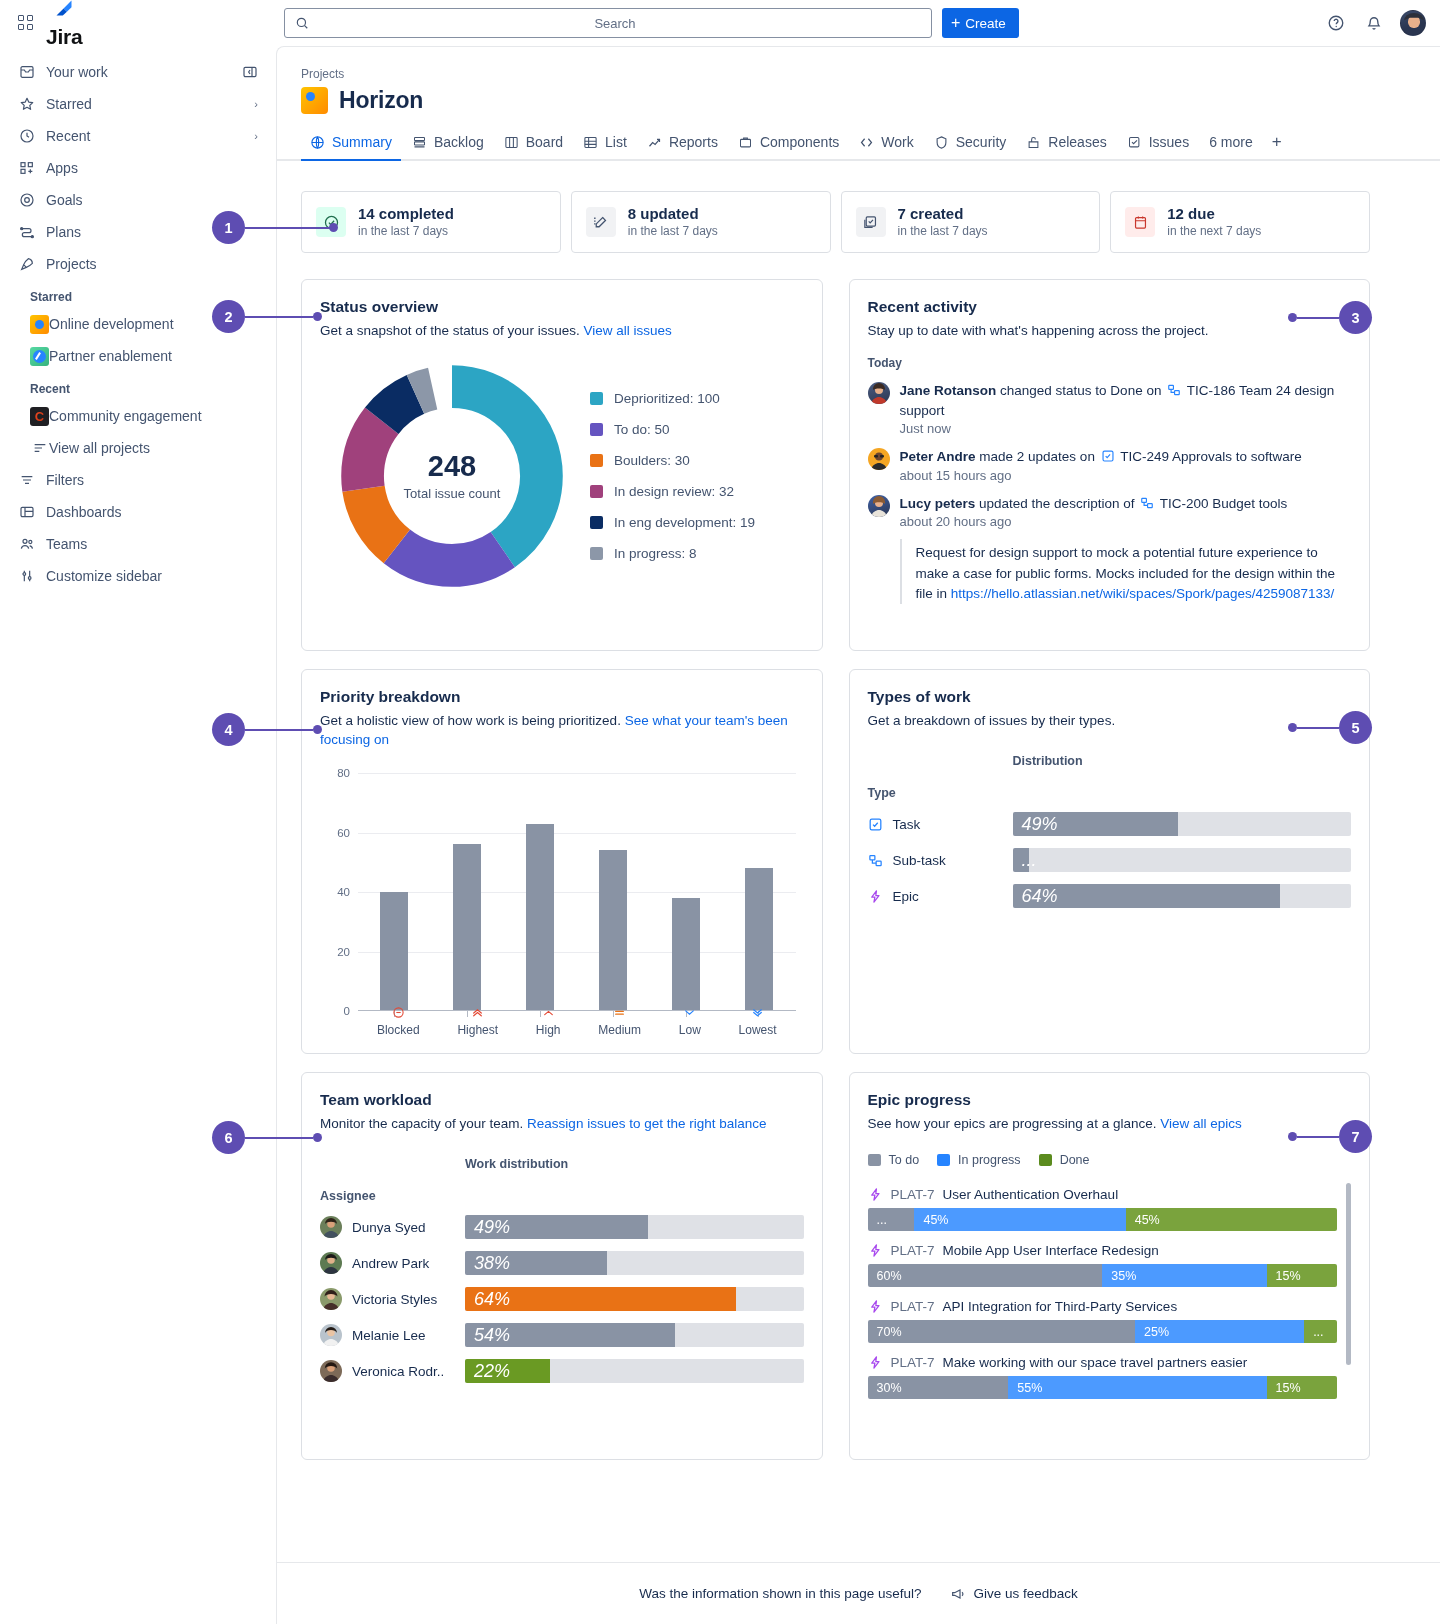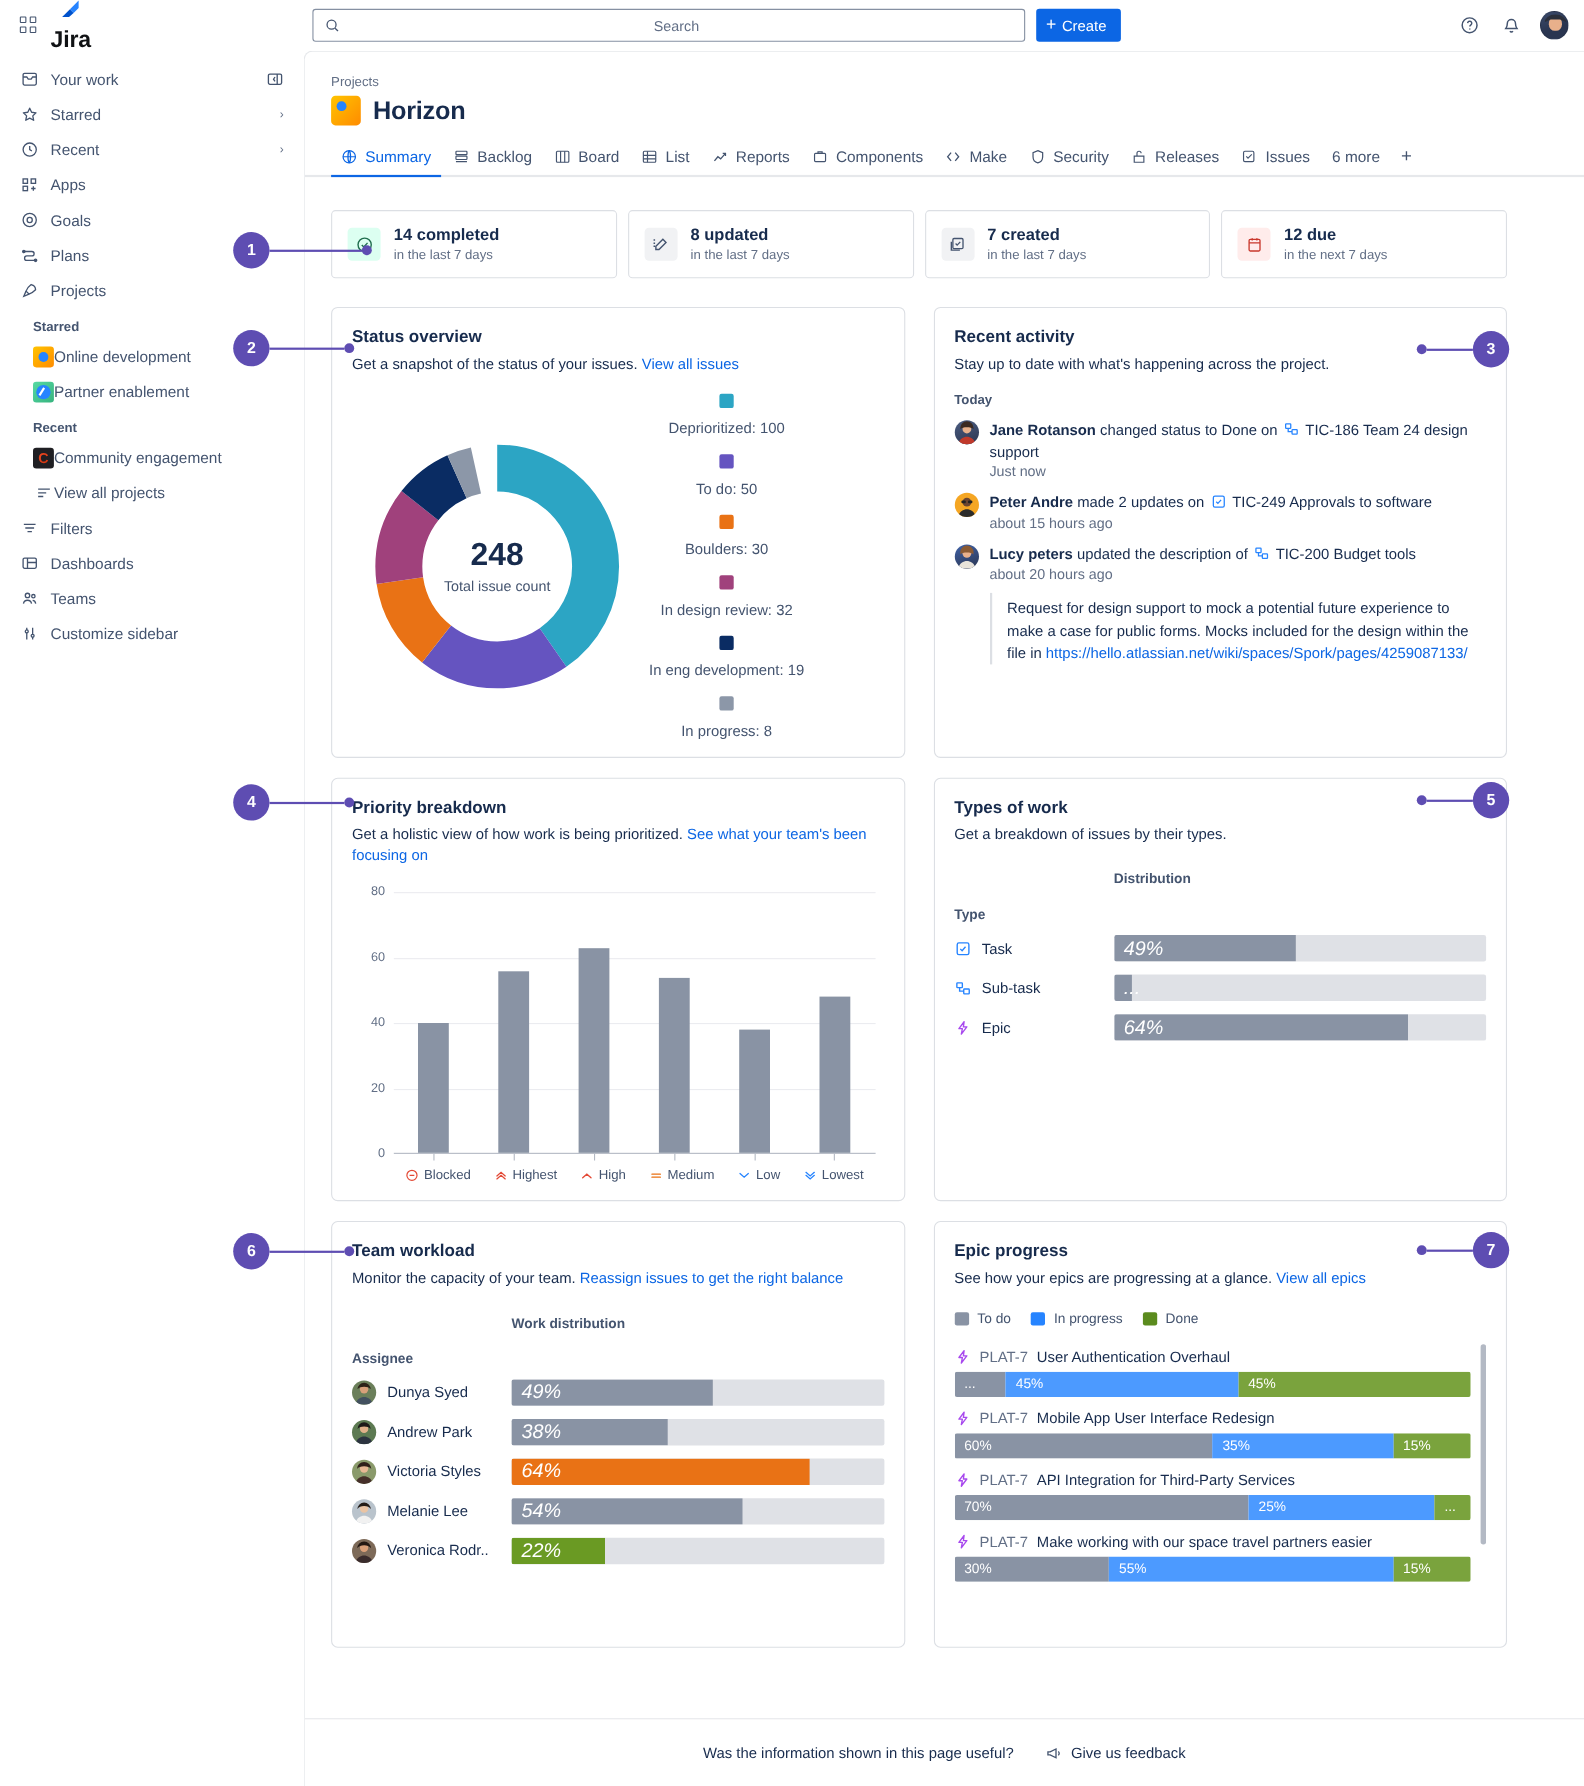--- a/index.html
+++ b/index.html
@@ -137,21 +137,21 @@
   .p-desc{font-size:13.5px;color:#172B4D;margin-top:5px;line-height:1.42;}
   .lnk{color:#0C66E4;cursor:pointer;}
 
   
   .donut-wrap{display:flex;align-items:center;gap:8px;padding-top:18px;}
   .donut-holder{position:relative;width:236px;height:236px;margin-left:14px;}
   .donut-center{position:absolute;inset:0;display:flex;flex-direction:column;align-items:center;justify-content:center;}
   .donut-num{font-size:29px;font-weight:700;color:#172B4D;line-height:1;}
   .donut-lbl{font-size:13px;color:#44546F;margin-top:5px;}
   .legend{display:flex;flex-direction:column;gap:16px;padding-left:12px;}
-  .lg-row{display:flex;align-items:center;gap:11px;font-size:13.5px;color:#44546F;flex-direction:column;}
+  .lg-row{display:flex;align-items:center;gap:11px;font-size:13.5px;color:#44546F;}
   .sw{width:13px;height:13px;border-radius:2px;flex:0 0 13px;}
 
   
   .act-day{font-size:12px;font-weight:700;color:#44546F;margin-top:16px;}
   .act{display:flex;gap:10px;margin-top:11px;}
   .act-av{width:22px;height:22px;border-radius:50%;flex:0 0 22px;overflow:hidden;position:relative;margin-top:1px;}
   .act-body{font-size:13.5px;color:#172B4D;line-height:1.45;}
   .act-who{font-weight:700;}
   .act-time{font-size:13px;color:#626F86;margin-top:1px;}
   .itype{display:inline-block;width:14px;height:14px;vertical-align:-2px;margin:0 2px;}
@@ -161,21 +161,21 @@
   }
 
   
   .bc{position:relative;margin-top:20px;height:268px;}
   .bc-plot{position:absolute;left:38px;right:8px;top:4px;bottom:26px;border-bottom:1px solid #B3B9C4;}
   .bc-grid{position:absolute;left:0;right:0;height:1px;background:#EBECF0;}
   .bc-ytick{position:absolute;left:0;width:30px;text-align:right;font-size:11.5px;color:#626F86;transform:translateY(-50%);}
   .bc-bars{position:absolute;left:0;right:0;bottom:0;top:0;display:flex;align-items:flex-end;justify-content:space-around;}
   .bc-bar{width:28px;background:#8993A4;}
   .bc-xlabels{position:absolute;left:38px;right:8px;bottom:0;display:flex;justify-content:space-around;}
-  .bc-xl{display:flex;align-items:center;gap:4px;font-size:12px;color:#44546F;white-space:nowrap;}
+  .bc-xl{display:flex;align-items:center;gap:4px;font-size:12px;color:#44546F;white-space:nowrap;flex-direction:column;}
   .bc-ticks{position:absolute;left:38px;right:8px;bottom:20px;height:6px;display:flex;justify-content:space-around;}
   .bc-ticks span{width:1px;height:6px;background:#B3B9C4;}
 
   
   .tbl-head{display:flex;font-size:12.5px;font-weight:700;color:#44546F;margin-top:24px;}
   .th-a{width:145px;margin-top:32px;}
   .row{display:flex;align-items:center;margin-top:12px;justify-content:center;}
   .row-lbl{width:145px;display:flex;align-items:center;gap:10px;font-size:13.5px;color:#172B4D;}
   .bar-track{flex:1;height:24px;background:#DFE1E6;border-radius:2px;position:relative;overflow:hidden;}
   .bar-fill{position:absolute;left:0;top:0;bottom:0;display:flex;align-items:center;padding-left:9px;
@@ -475,21 +475,21 @@
             </svg>
         </span>
         <span>Components</span>
       </div>
       <div class="tab">
         <span class="tab-ico">
           <svg width="15" height="15" viewBox="0 0 24 24" fill="none" stroke="currentColor" stroke-width="1.9">
               <path d="M9 6L4 12l5 6M15 6l5 6-5 6"></path>
             </svg>
         </span>
-        <span>Make</span>
+        <span>Work</span>
       </div>
       <div class="tab">
         <span class="tab-ico">
           <svg width="15" height="15" viewBox="0 0 24 24" fill="none" stroke="currentColor" stroke-width="1.8">
               <path d="M12 3l7 3v6c0 5-3 8-7 9-4-1-7-4-7-9V6z"></path>
             </svg>
         </span>
         <span>Security</span>
       </div>
       <div class="tab">

